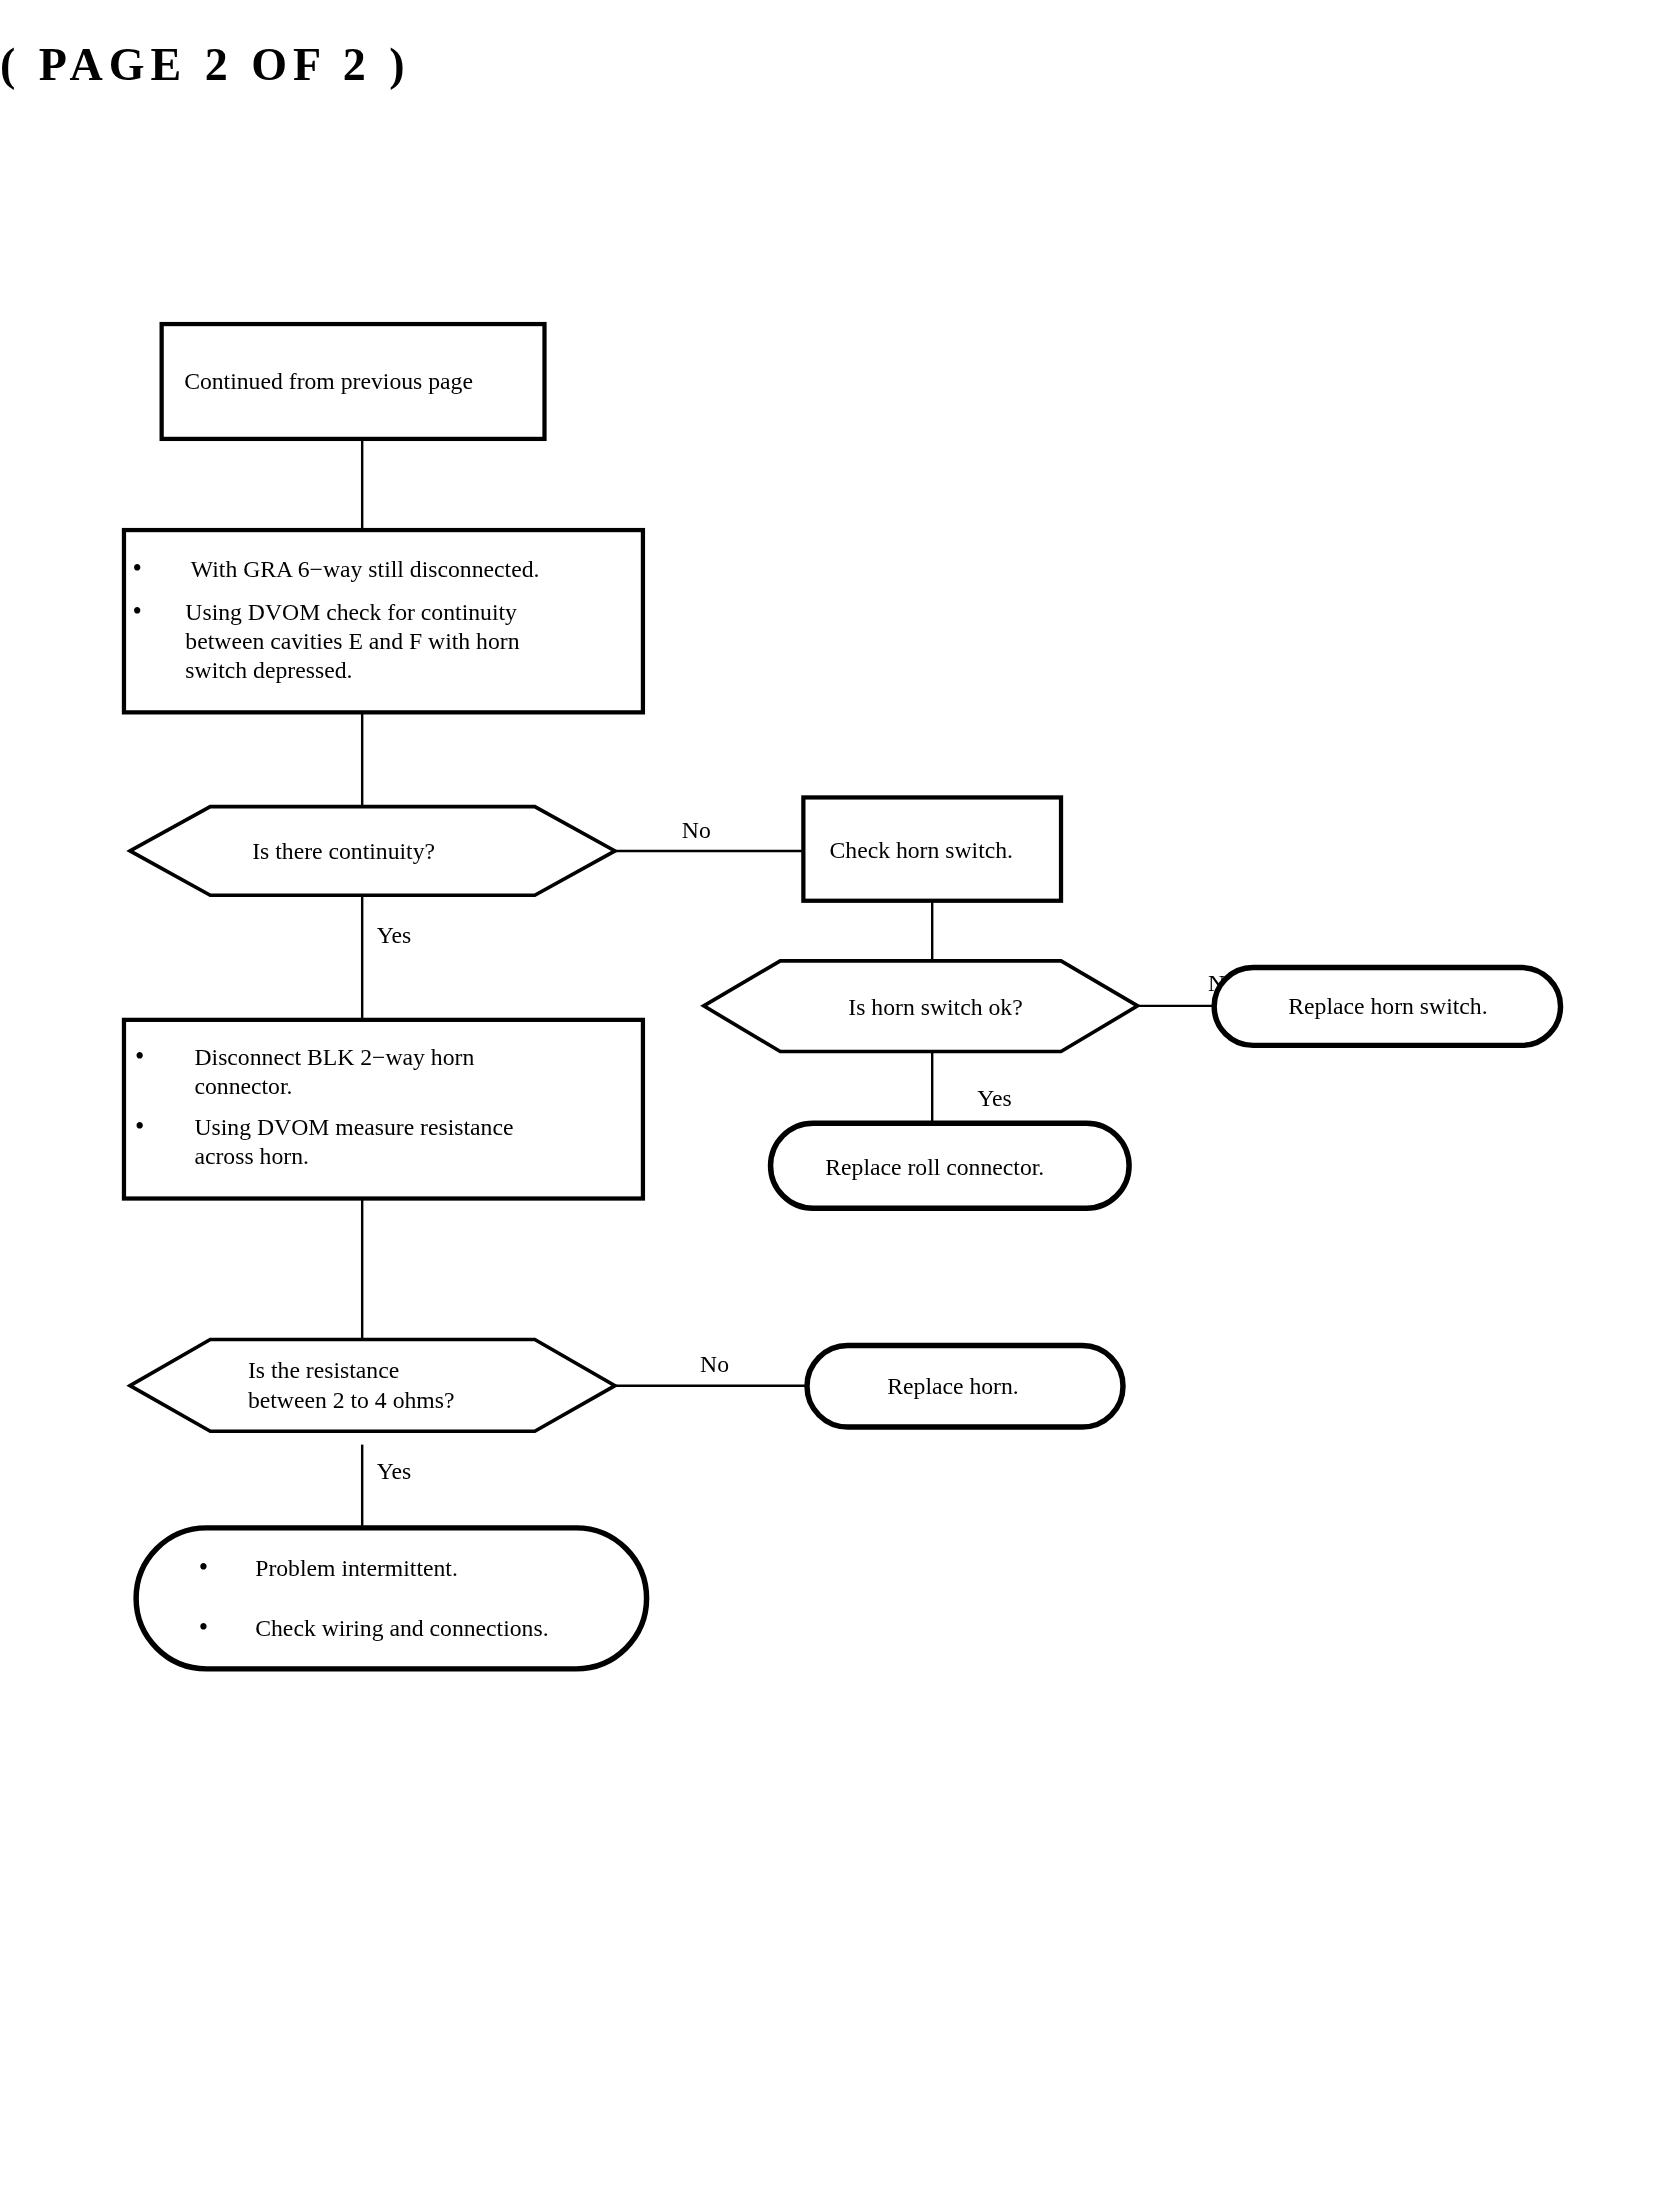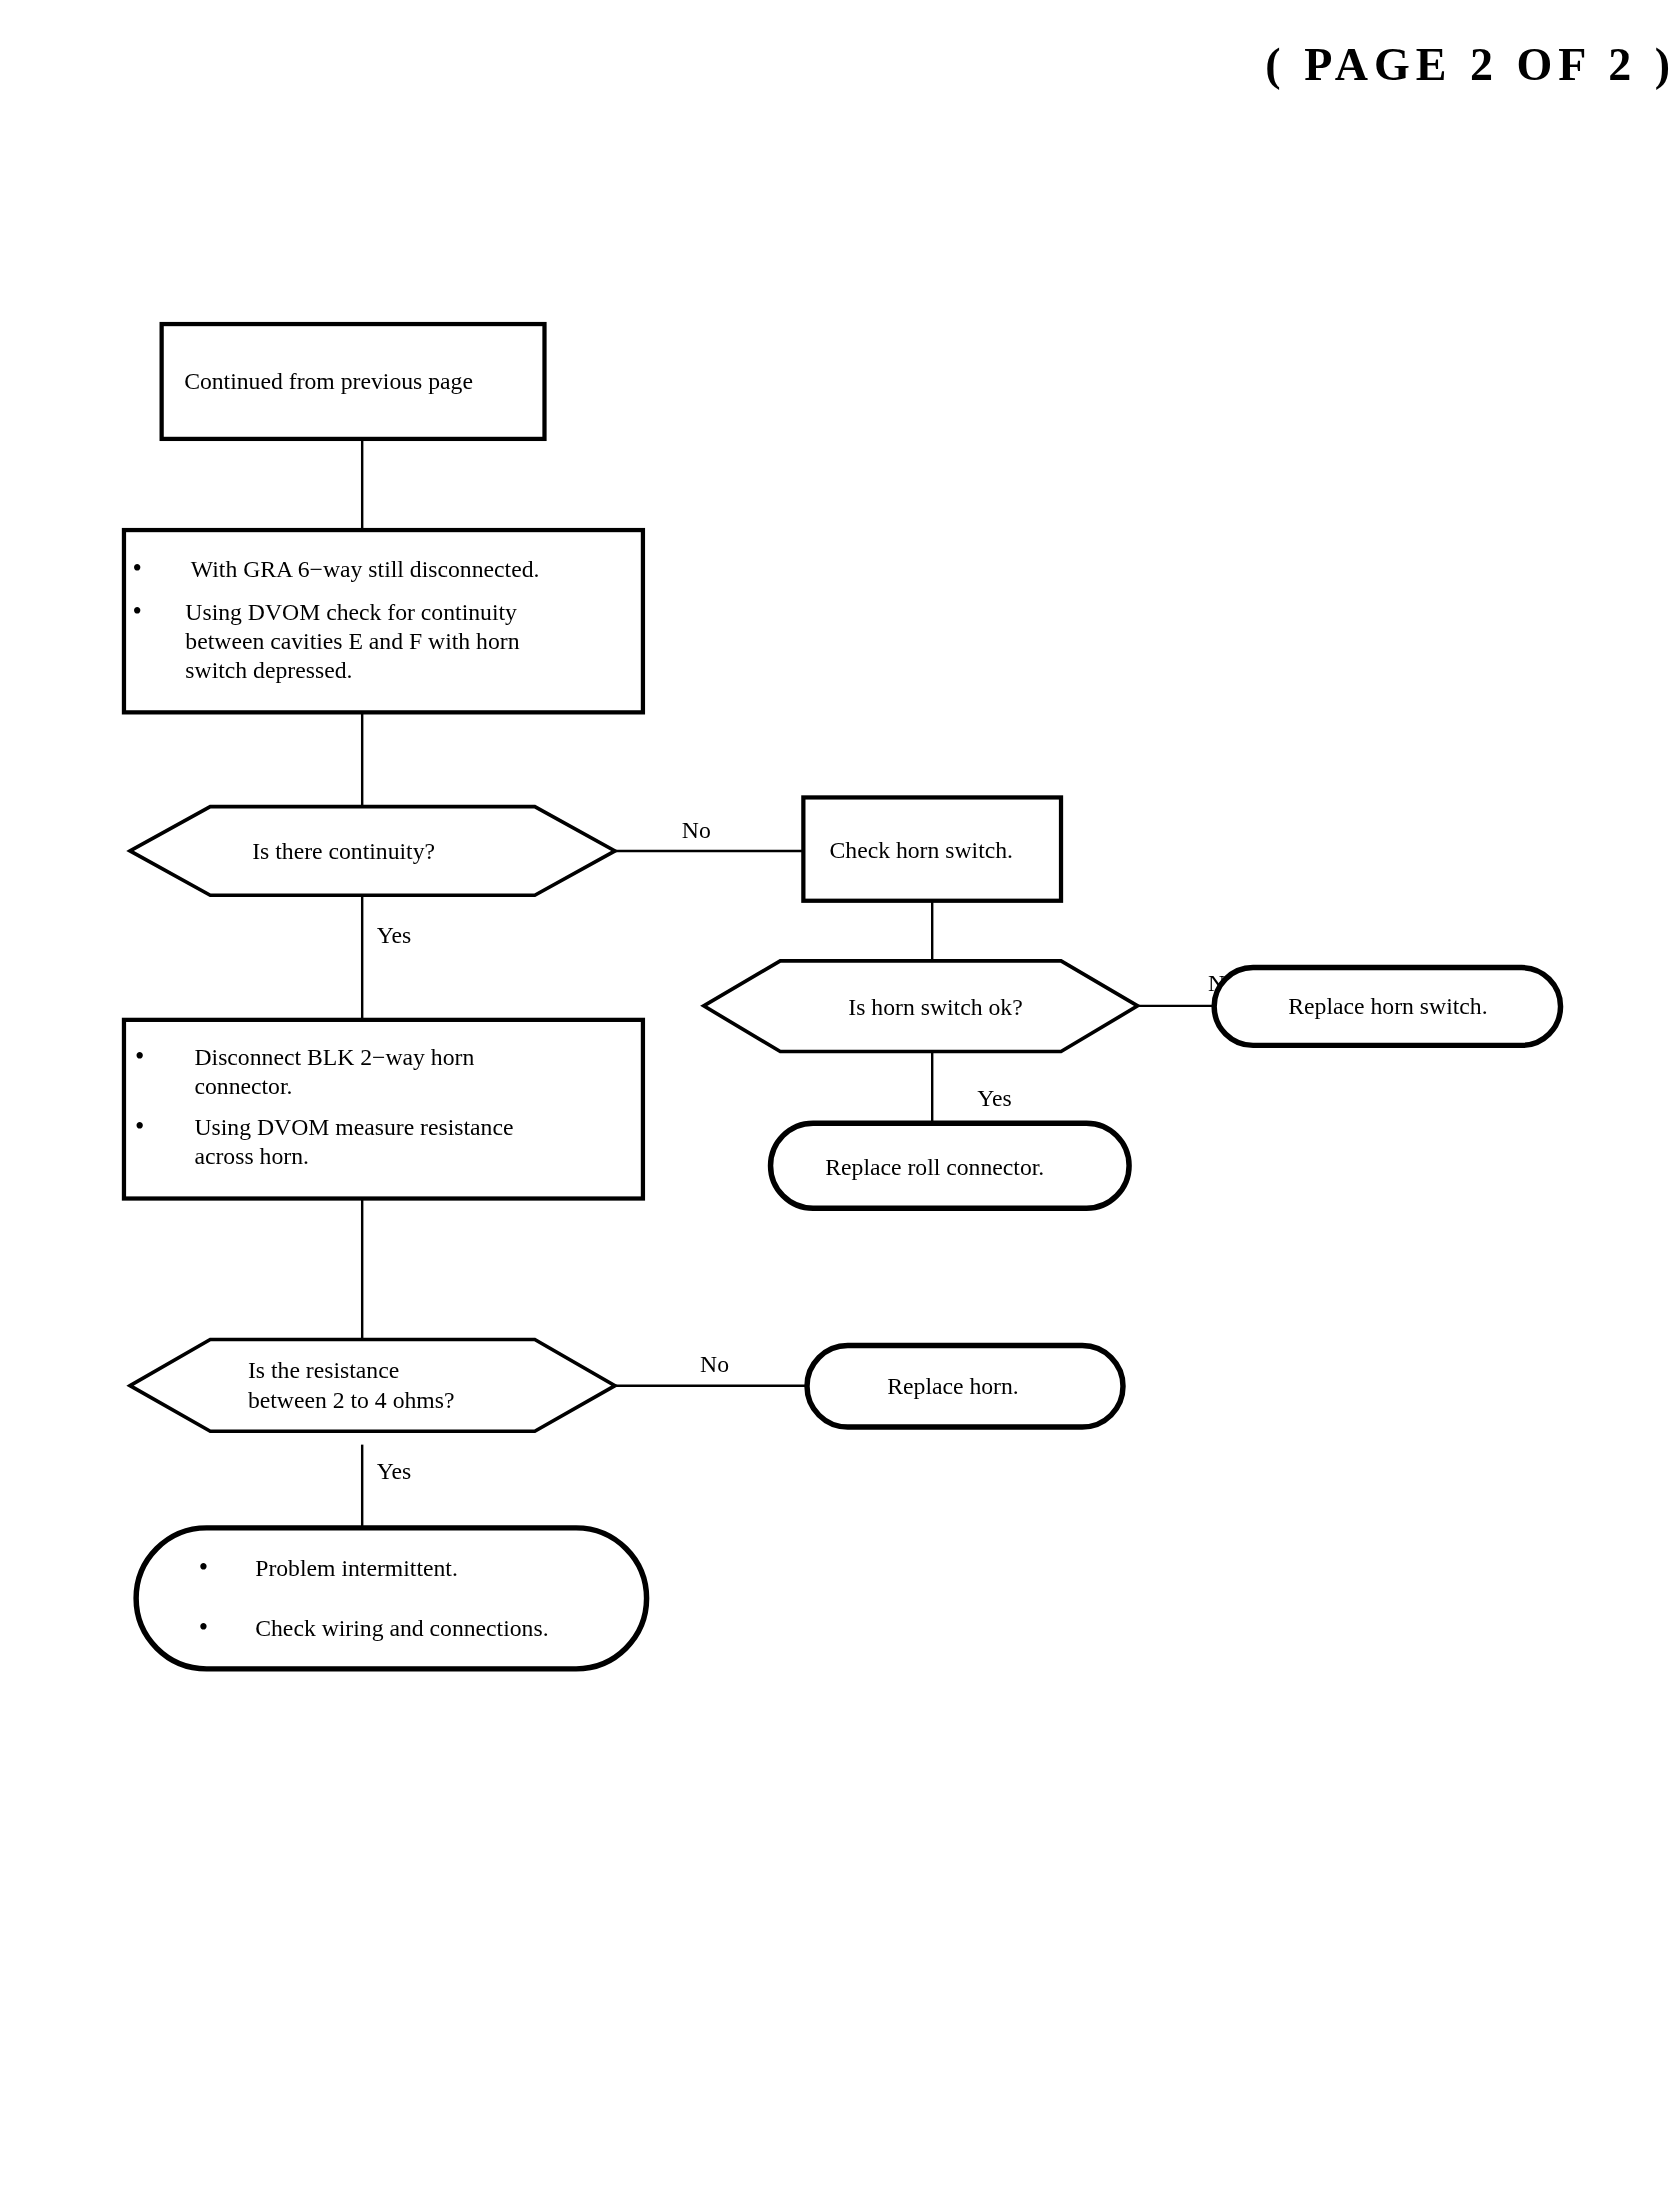--- a/index.html
+++ b/index.html
@@ -18,21 +18,21 @@
   .page {
     position: absolute;
     inset: 0;
     background: #ffffff;
   }
   .page-title {
     position: absolute;
     top: 38px;
     left: 0;
     width: 1676px;
-    text-align: right;
+    text-align: left;
     font-family: "Liberation Serif", "DejaVu Serif", serif;
     font-size: 46px;
     font-weight: 700;
     letter-spacing: 6px;
     white-space: pre;
   }
   svg.flow {
     position: absolute;
     top: 0;
     left: 0;

